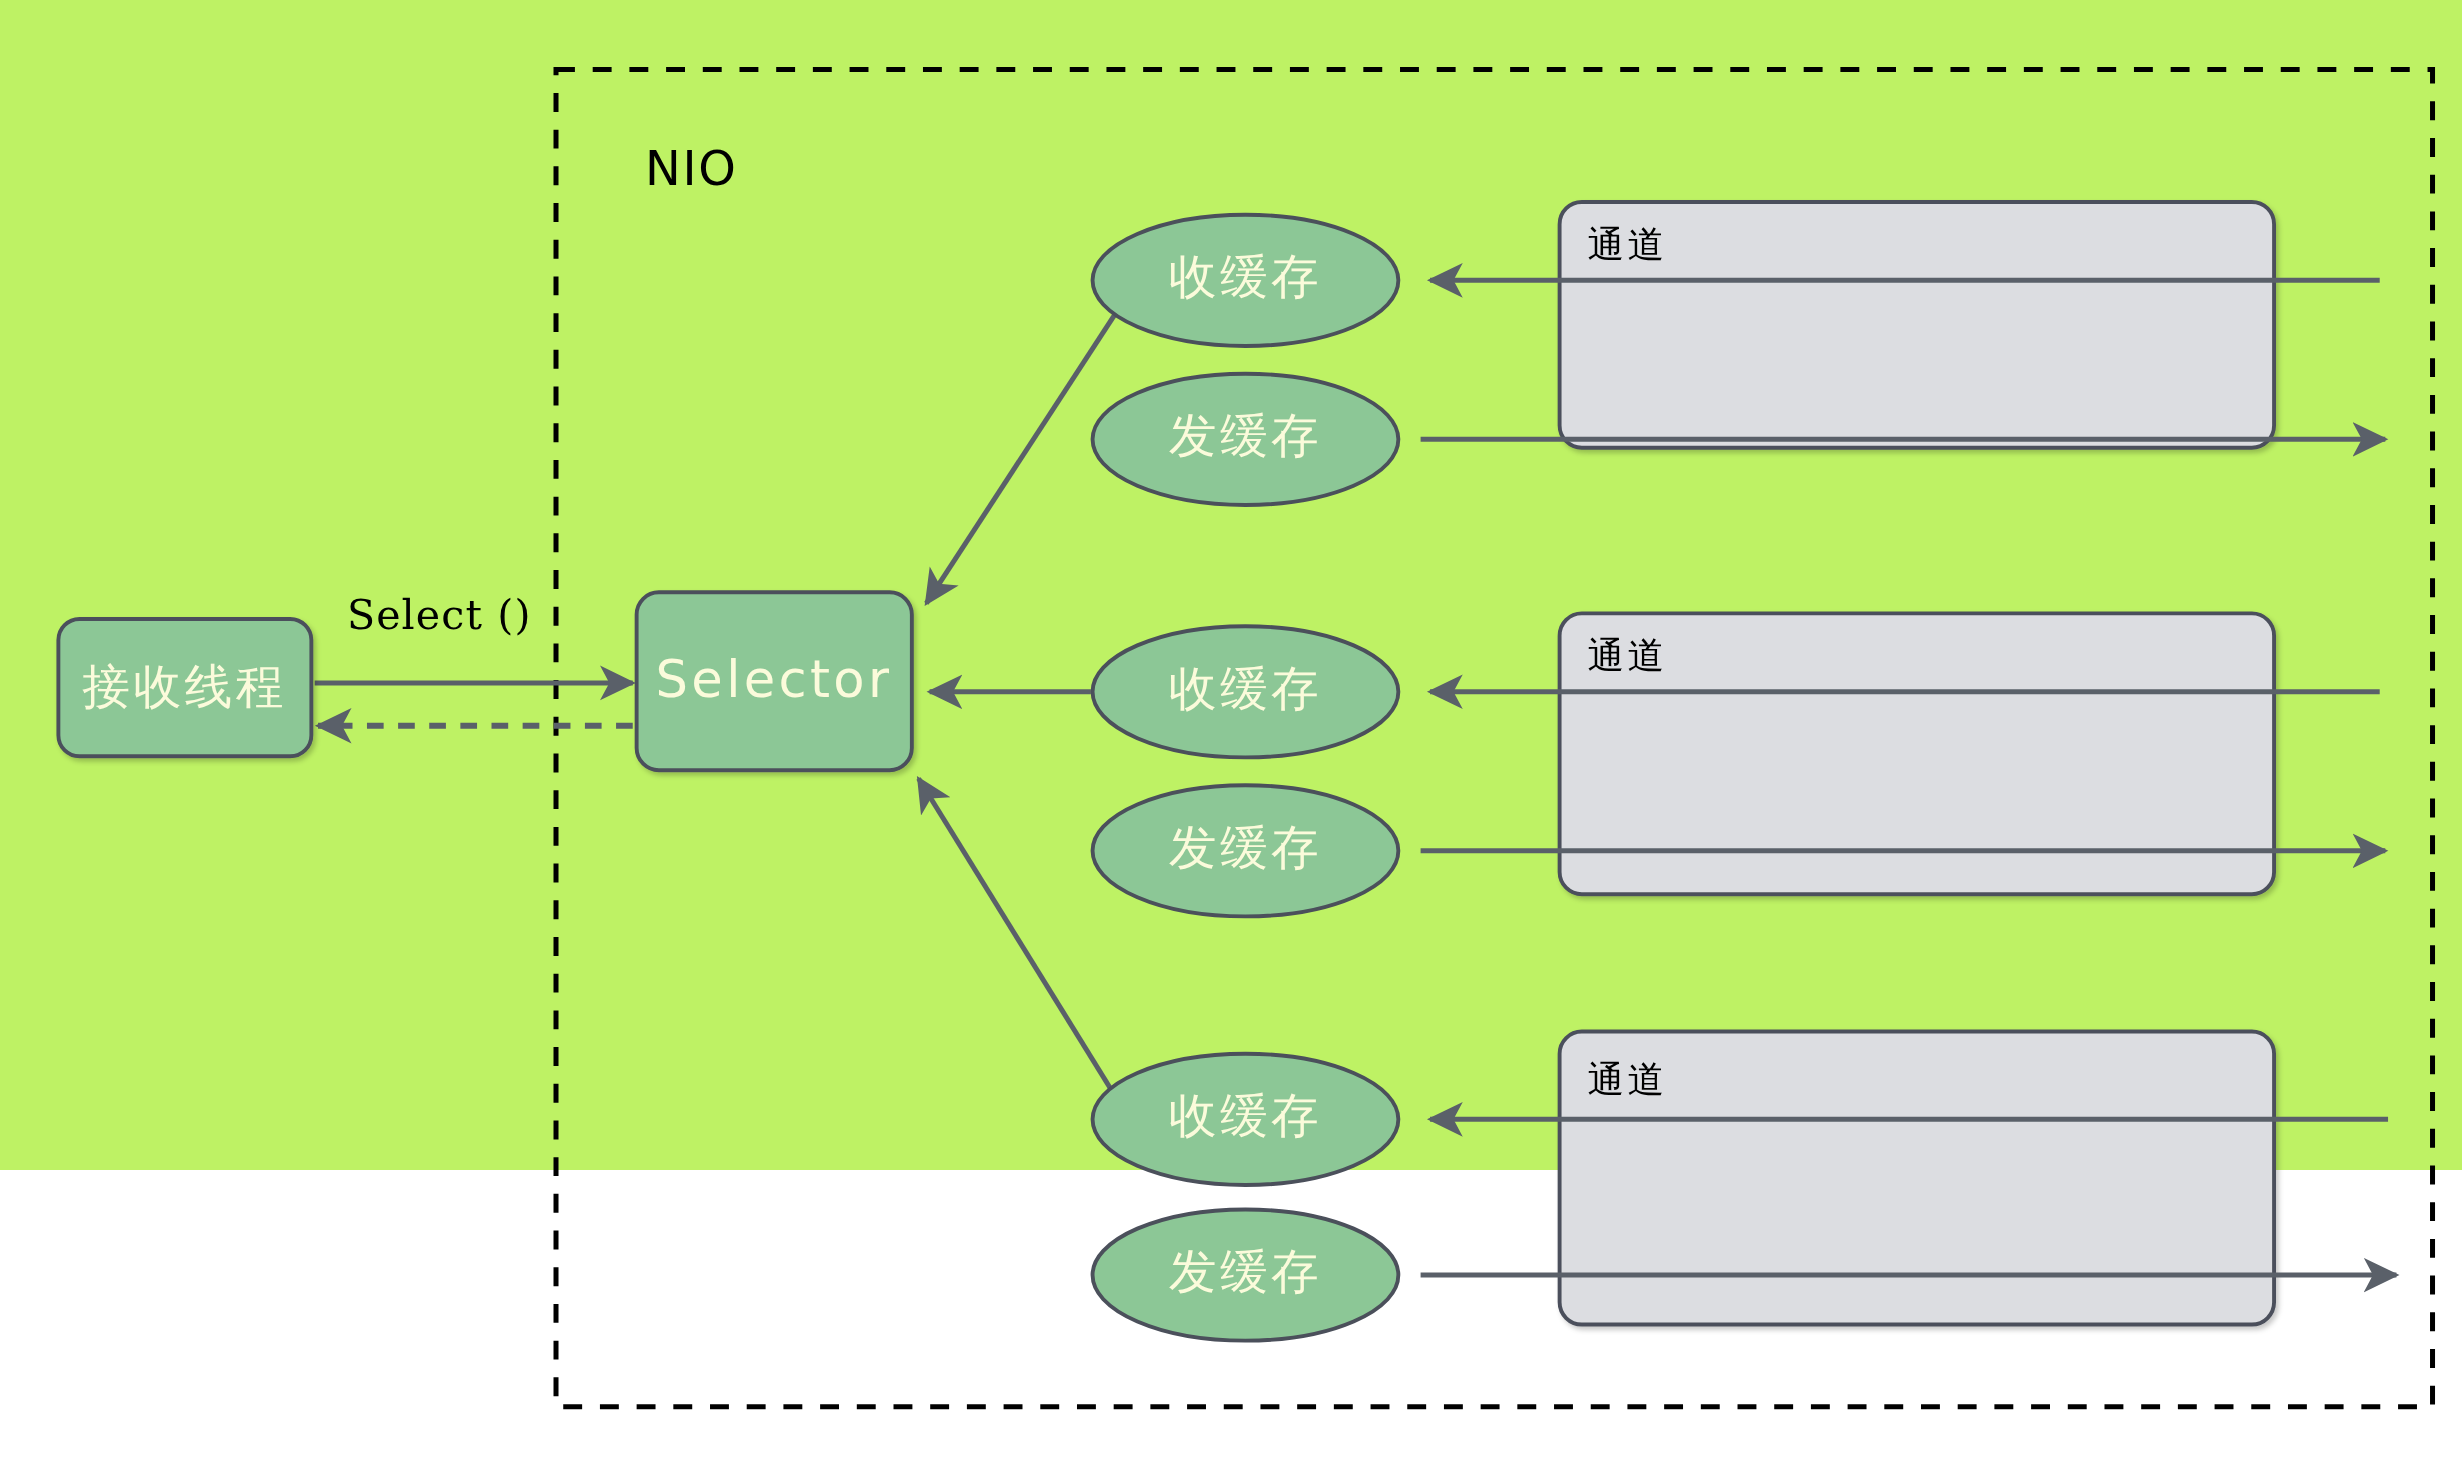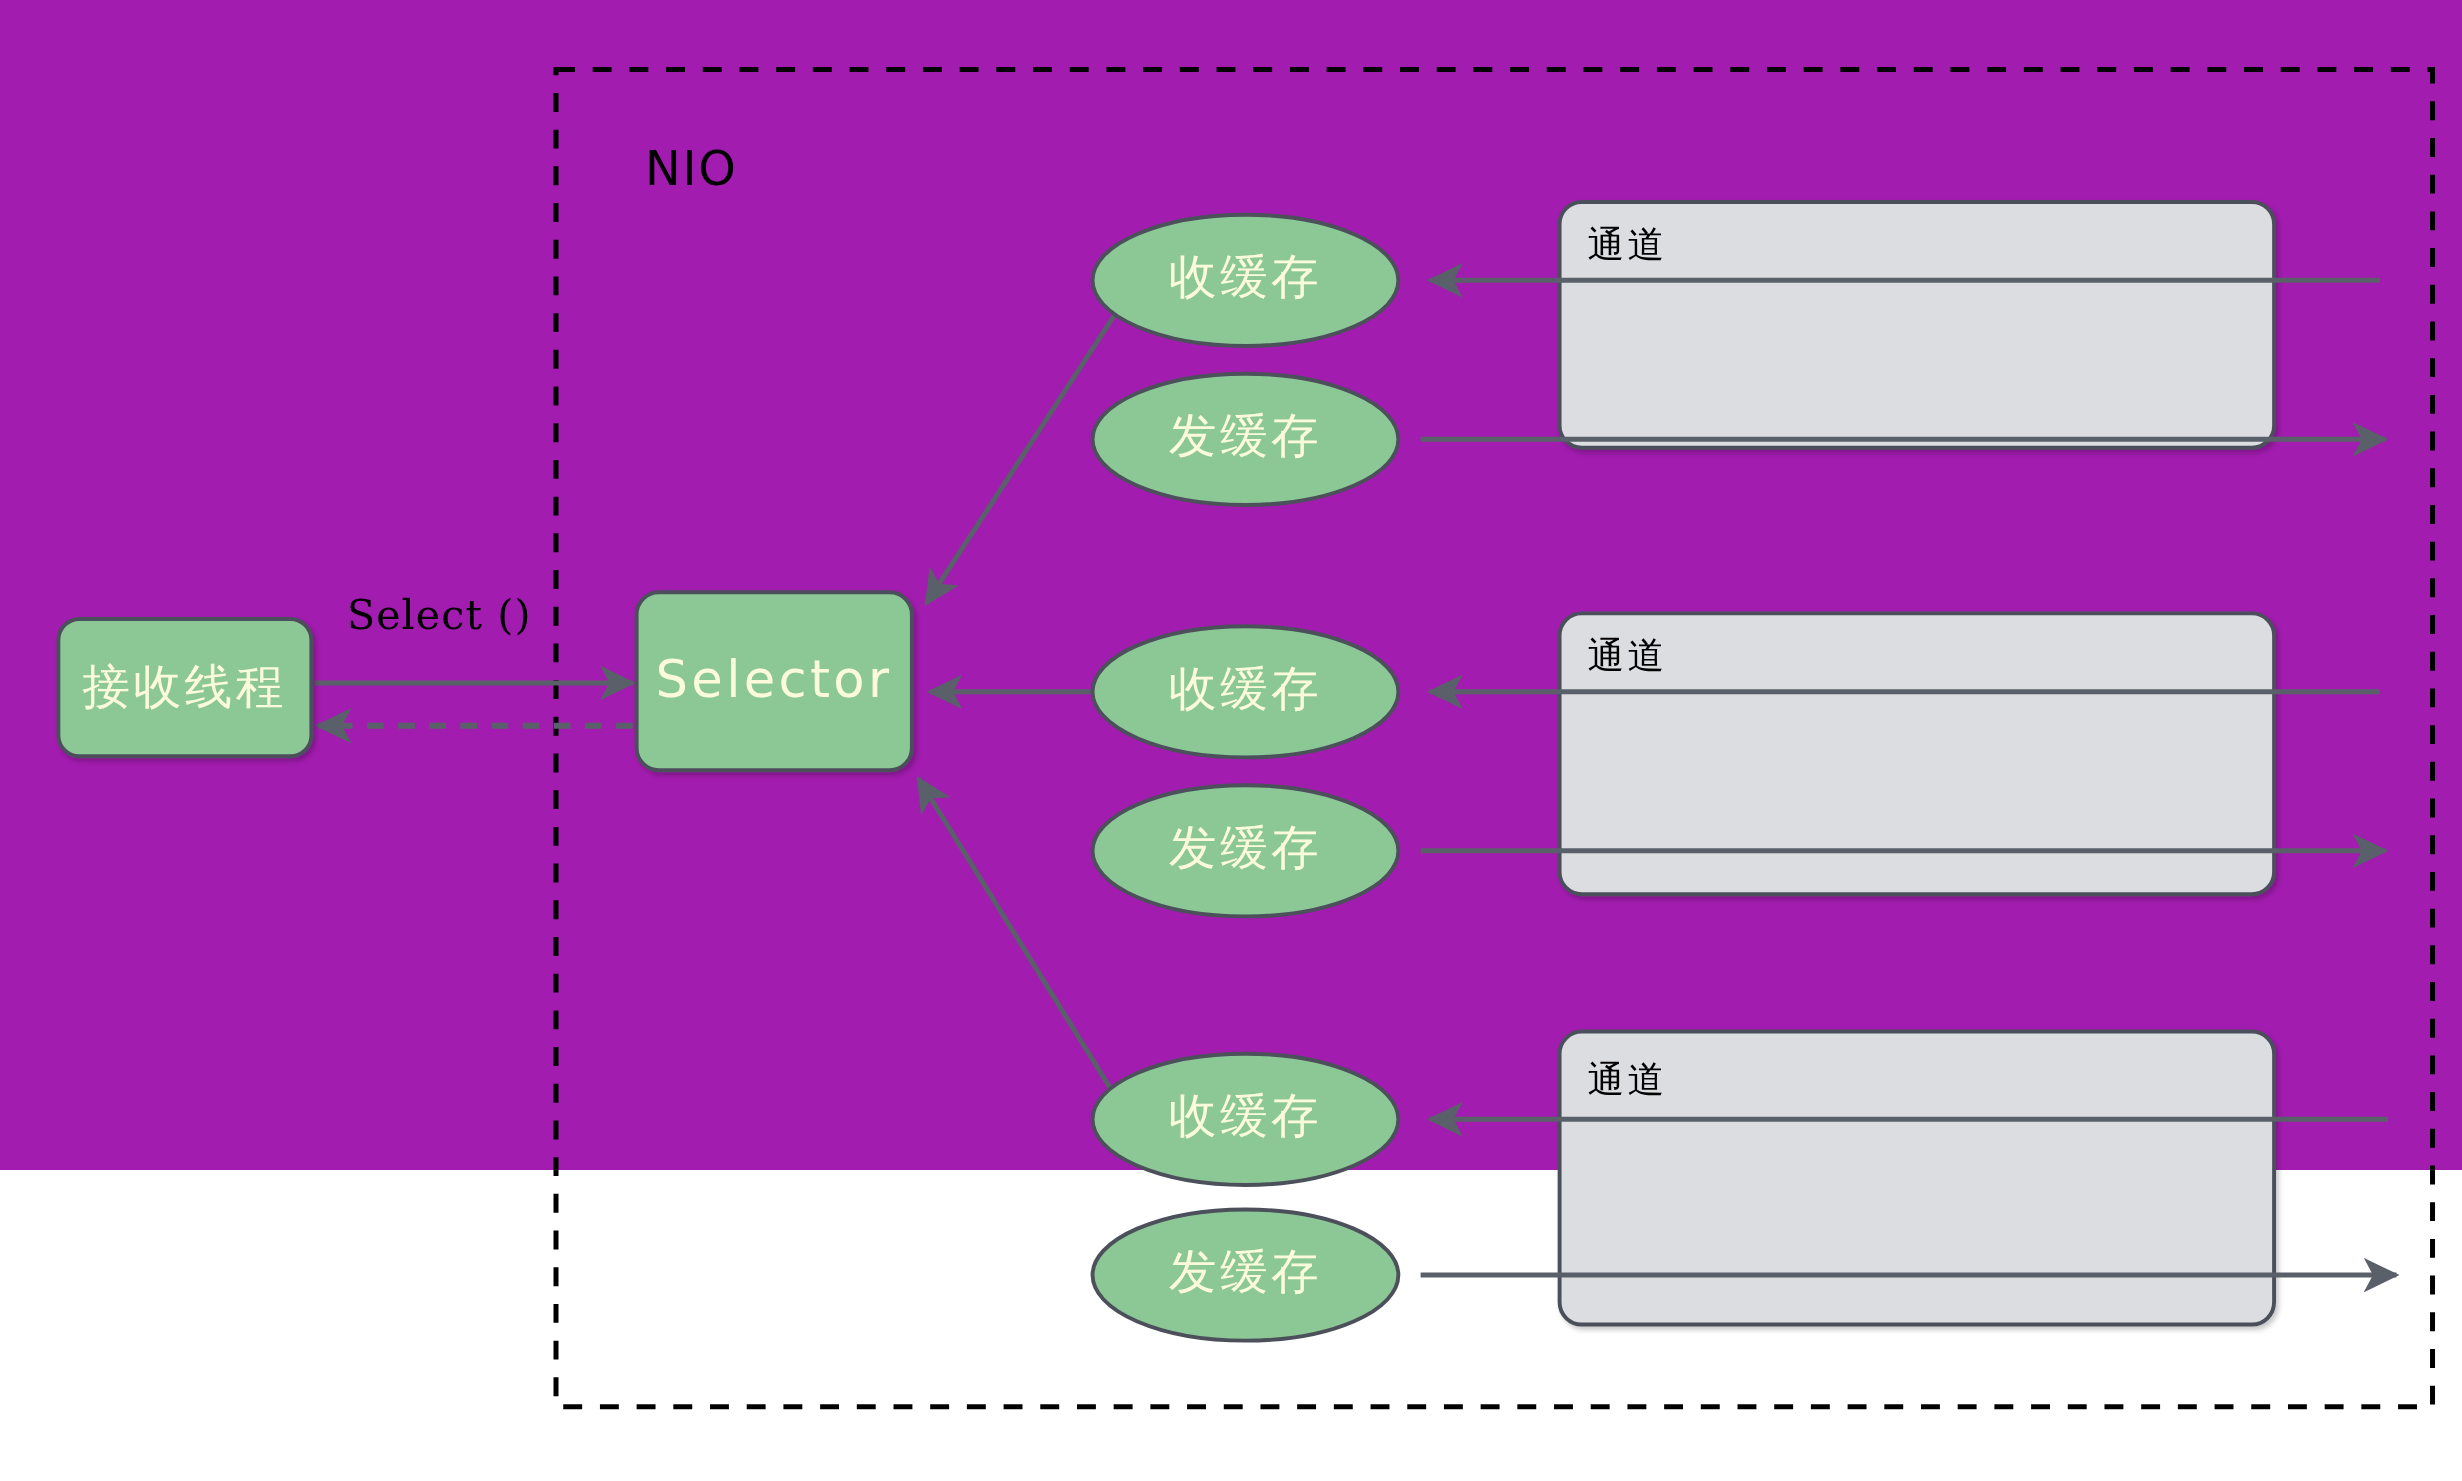--- a/index.html
+++ b/index.html
@@ -10,21 +10,21 @@
   body {
     width: 2462px;
     height: 1482px;
     overflow: hidden;
     font-family: "DejaVu Sans", sans-serif;
   }
   #diagram-root {
     position: relative;
     width: 2462px;
     height: 1170px;
-    background: #a21caf;
+    background: #bef264;
   }
   svg.canvas {
     position: absolute;
     top: 0;
     left: 0;
     width: 2462px;
     height: 1482px;
     display: block;
   }
   .node-shape {

